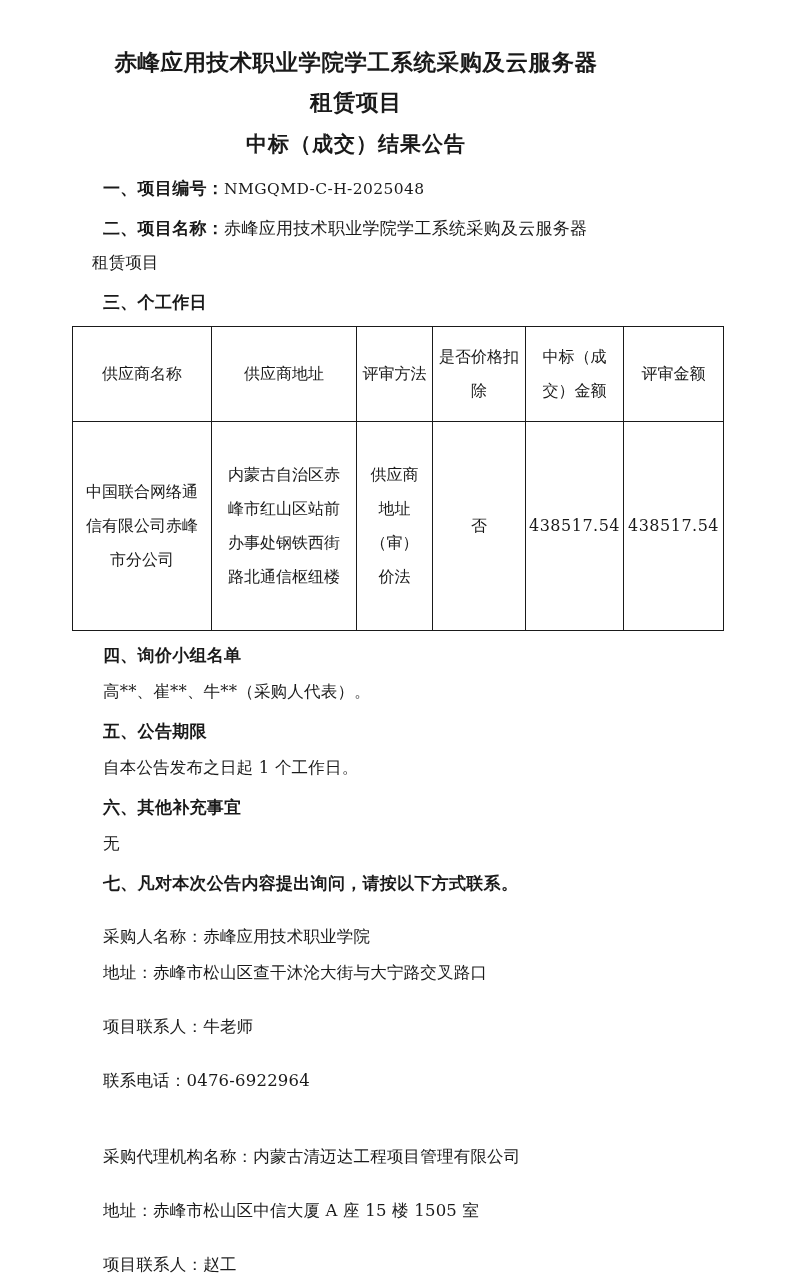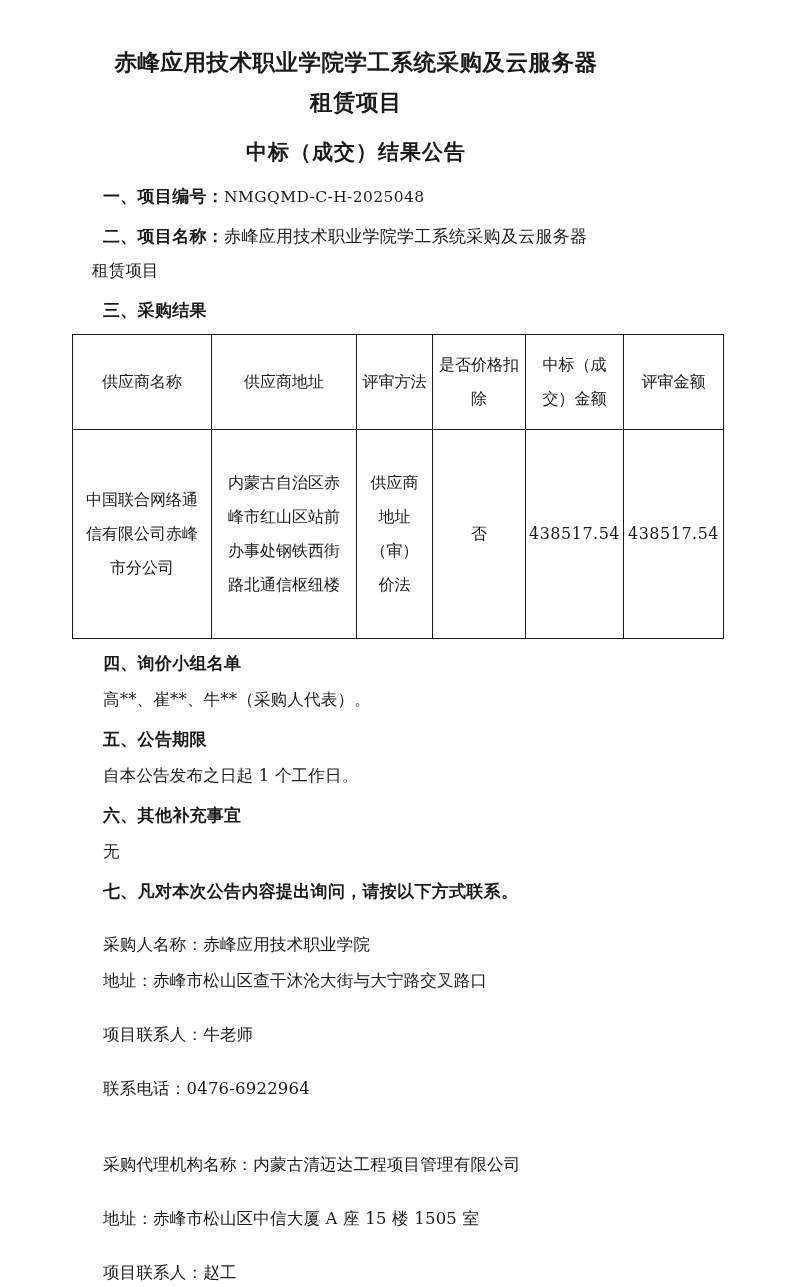--- a/index.html
+++ b/index.html
@@ -34,21 +34,21 @@
   }
   .doc-title .line2 {
     display: block;
   }
   .doc-subtitle {
     text-align: center;
     font-weight: bold;
     font-size: 21px;
     line-height: 40px;
     letter-spacing: 1px;
-    margin: 10px 0 0 0;
+    margin: 2px 0 0 0;
   }
 
   
   .sec-heading {
     font-weight: bold;
     font-size: 17px;
     line-height: 30px;
     margin: 9px 0 0 0;
     padding-left: 33px;
     letter-spacing: 0.3px;
@@ -142,21 +142,21 @@
 
   <p class="sec-heading">
     <span>一、项目编号：</span><span class="mono-value">NMGQMD-C-H-2025048</span>
   </p>
 
   <p class="sec-heading">
     <span>二、项目名称：</span><span class="inline-value">赤峰应用技术职业学院学工系统采购及云服务器</span>
   </p>
   <p class="para cont">租赁项目</p>
 
-  <p class="sec-heading">三、采购结果</p>
+  <p class="sec-heading">三、个工作日</p>
 
   <table class="result-table">
     <colgroup>
       <col class="col-name">
       <col class="col-addr">
       <col class="col-method">
       <col class="col-deduct">
       <col class="col-award">
       <col class="col-eval">
     </colgroup>

